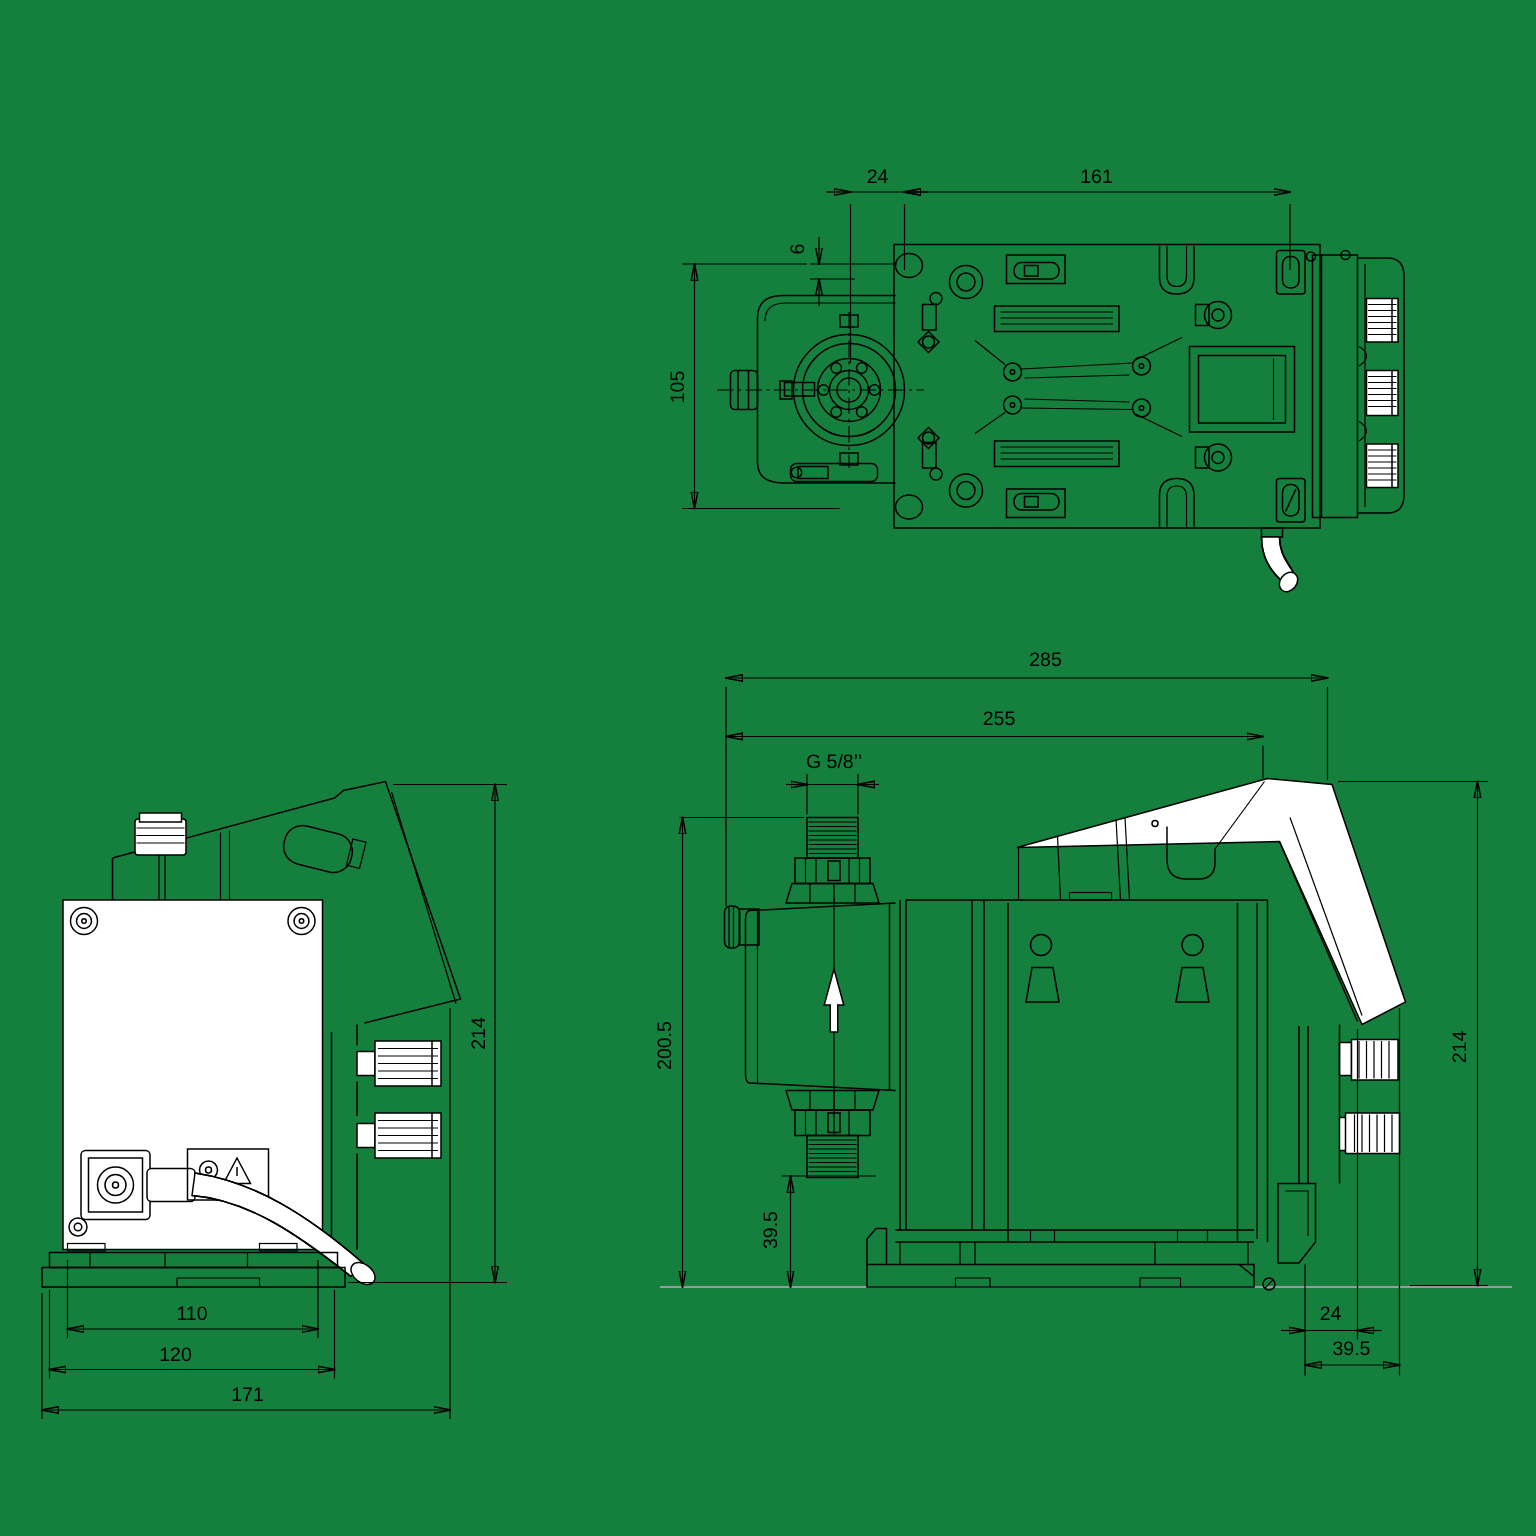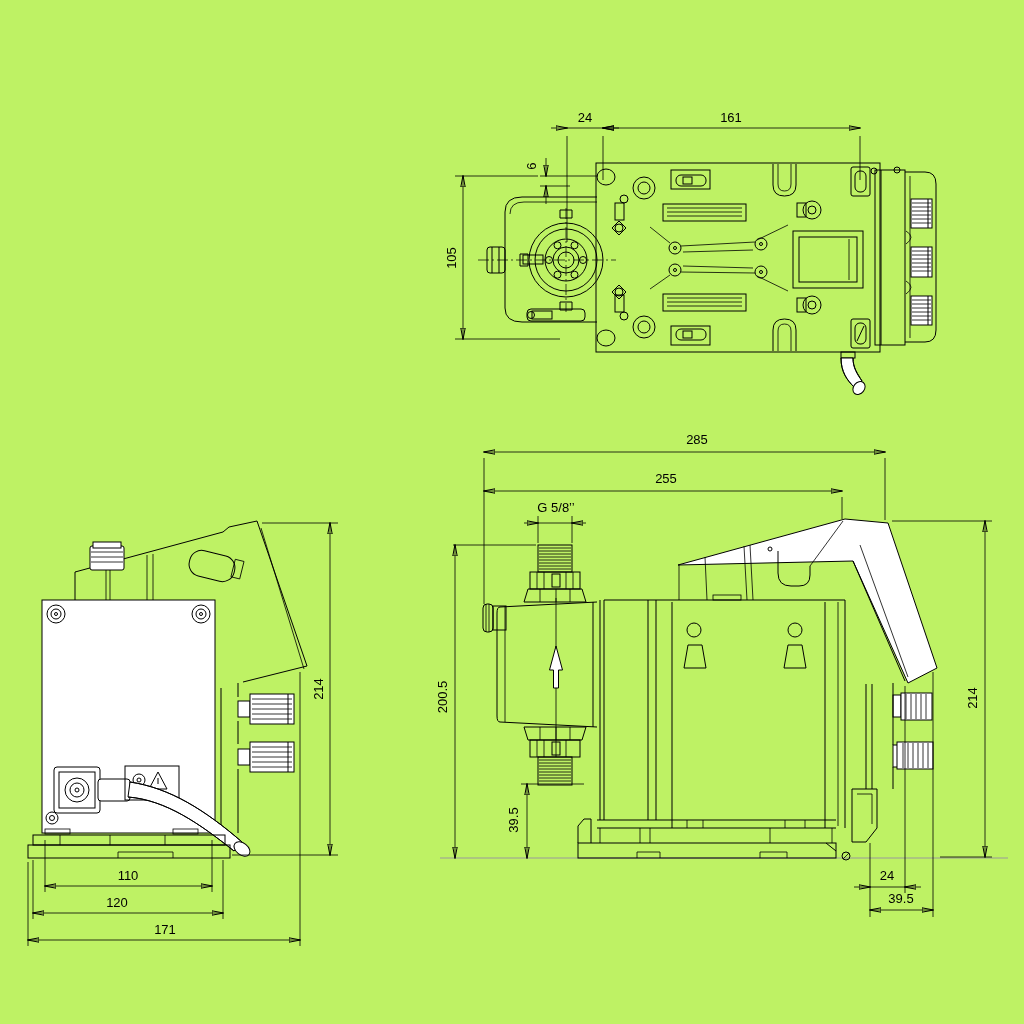--- a/index.html
+++ b/index.html
@@ -1,16 +1,16 @@
 <!DOCTYPE html>
 <html style="--line: #000000;"><head>
 <meta charset="utf-8">
 <style>
   html,body{margin:0;padding:0;background:#fff;}
-  .canvas{position:relative;width:1024px;height:1024px;background:#bef264;overflow:hidden;
+  .canvas{position:relative;width:1024px;height:1024px;background:#15803d;overflow:hidden;
           font-family:"Liberation Sans",sans-serif;}
   svg{display:block;color:var(--line,#000);}
   .ln path,.ln line,.ln rect,.ln circle,.ln ellipse,.ln polygon{
       fill:none;stroke:var(--line,#000);stroke-width:1;stroke-linecap:butt;stroke-linejoin:miter;}
   .ln .w{fill:#fff;}
   .ln .thin{stroke-width:0.8;}
   .ln .cl{stroke-width:0.7;stroke-dasharray:11 3 2 3;}
   .ln .ground{stroke:#9a9a9a;stroke-width:1.2;}
   text.dim{font-family:"Liberation Sans",sans-serif;font-size:13px;fill:var(--line,#000);
            stroke:none;text-anchor:middle;}

